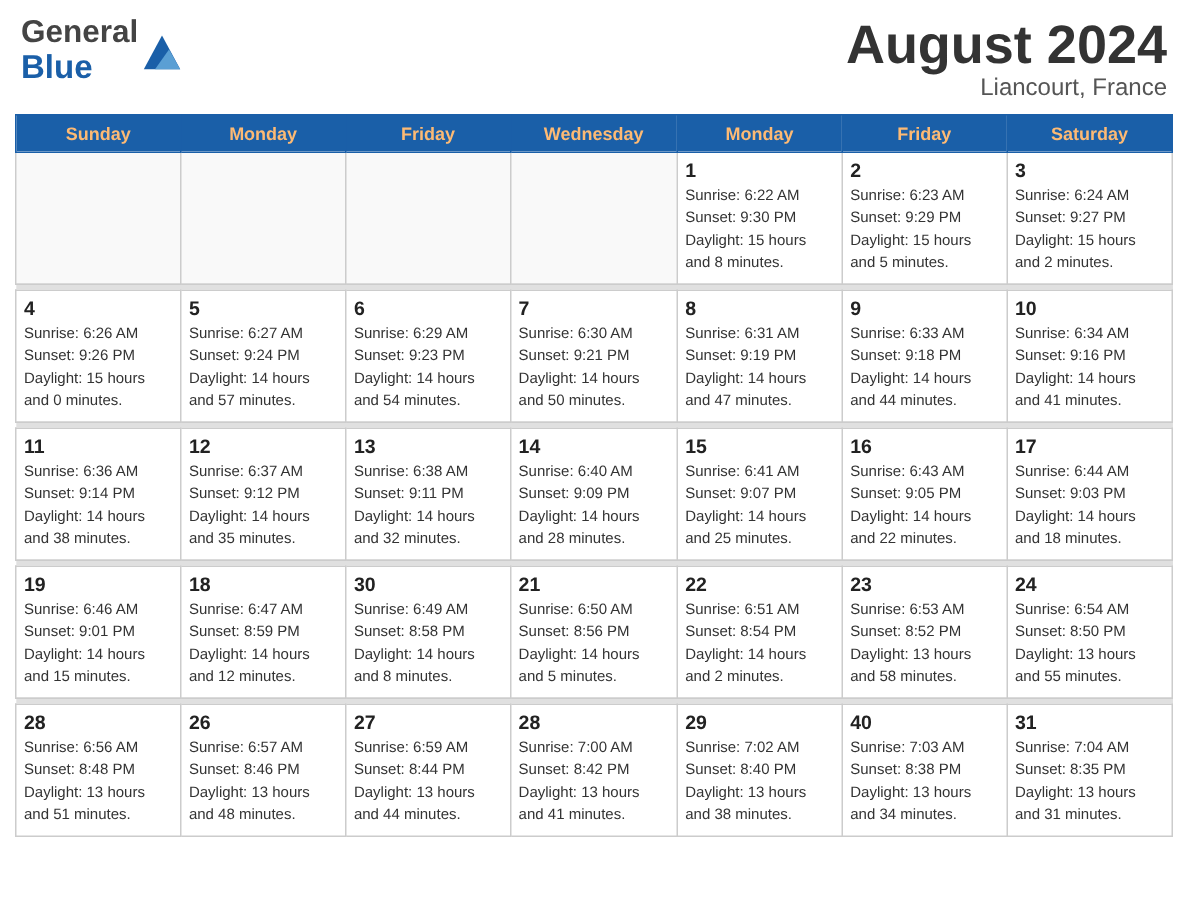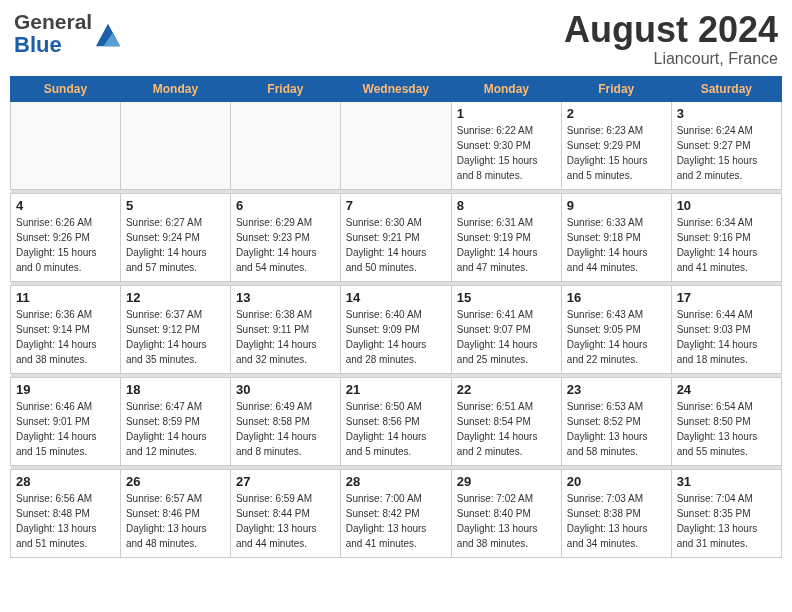--- a/index.html
+++ b/index.html
@@ -258,21 +258,21 @@
         </td>
         <td>
           <span class="day-number">28</span>
           <div class="day-info">Sunrise: 7:00 AM<br>Sunset: 8:42 PM<br>Daylight: 13 hours<br>and 41 minutes.</div>
         </td>
         <td>
           <span class="day-number">29</span>
           <div class="day-info">Sunrise: 7:02 AM<br>Sunset: 8:40 PM<br>Daylight: 13 hours<br>and 38 minutes.</div>
         </td>
         <td>
-          <span class="day-number">20</span>
+          <span class="day-number">40</span>
           <div class="day-info">Sunrise: 7:03 AM<br>Sunset: 8:38 PM<br>Daylight: 13 hours<br>and 34 minutes.</div>
         </td>
         <td>
           <span class="day-number">31</span>
           <div class="day-info">Sunrise: 7:04 AM<br>Sunset: 8:35 PM<br>Daylight: 13 hours<br>and 31 minutes.</div>
         </td>
       </tr>
     </tbody>
 </table>
 

